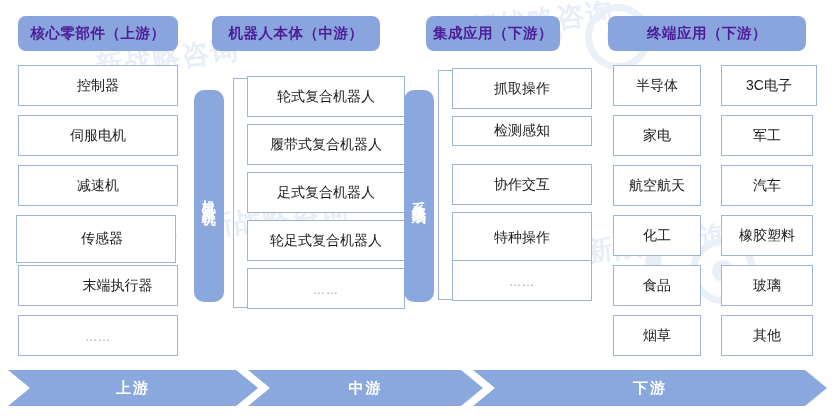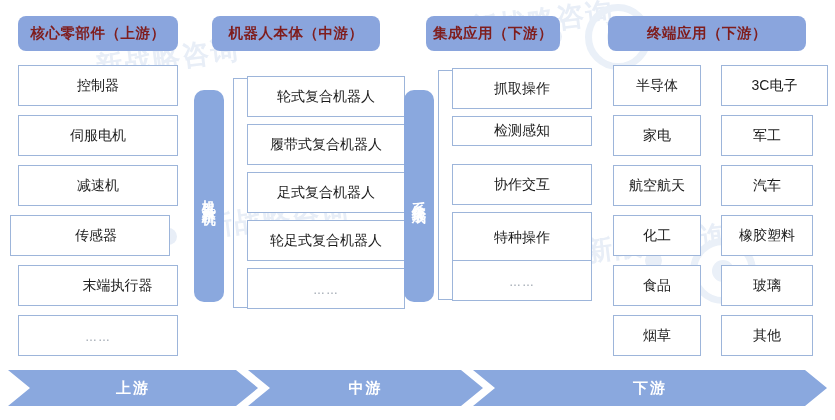--- a/index.html
+++ b/index.html
@@ -33,21 +33,21 @@
     content:"";position:absolute;left:15px;top:15px;
     width:22px;height:22px;border-radius:50%;background:#eaf0f8;
   }
 
   
   .hdr{
     position:absolute;
     height:35px;
     border-radius:8px;
     background:#8aa5dd;
-    color:#7f1d1d;
+    color:#4c1d95;
     font-size:14.5px;
     font-weight:bold;
     display:flex;align-items:center;justify-content:center;
     letter-spacing:0.5px;
     z-index:5;
   }
 
   
   .cell{
     position:absolute;
@@ -143,21 +143,21 @@
   <div class="vbox" style="left:194px;top:90px;width:30px;height:212px;">
     <span>机器人整机</span>
   </div>
   <div class="vbox" style="left:404px;top:90px;width:30px;height:212px;">
     <span>系统集成</span>
   </div>
 
   <div class="cell" style="left:18px;top:65px;width:160px;height:41px;">控制器</div>
   <div class="cell" style="left:18px;top:165px;width:160px;height:41px;">减速机</div>
   <div class="cell" style="left:18px;top:115px;width:160px;height:41px;">伺服电机</div>
-  <div class="cell" style="left:10px;top:215px;width:160px;height:41px;padding-left:12px;">传感器</div>
+  <div class="cell" style="left:16px;top:215px;width:160px;height:48px;padding-left:12px;">传感器</div>
   <div class="cell" style="left:18px;top:265px;width:160px;height:41px;padding-left:39px;">末端执行器</div>
   <div class="cell ellipsis" style="left:18px;top:315px;width:160px;height:41px;">……</div>
 
   <div class="cell" style="left:247px;top:76px;width:158px;height:41px;">轮式复合机器人</div>
   <div class="cell" style="left:247px;top:124px;width:158px;height:41px;">履带式复合机器人</div>
   <div class="cell" style="left:247px;top:172px;width:158px;height:41px;">足式复合机器人</div>
   <div class="cell" style="left:247px;top:220px;width:158px;height:41px;">轮足式复合机器人</div>
   <div class="cell ellipsis" style="left:247px;top:268px;width:158px;height:41px;">……</div>
 
   <div class="cell" style="left:452px;top:68px;width:140px;height:41px;">抓取操作</div>
@@ -166,21 +166,21 @@
   <div class="cell" style="left:452px;top:212px;width:140px;height:51px;">特种操作</div>
   <div class="cell ellipsis" style="left:452px;top:260px;width:140px;height:41px;">……</div>
 
   <div class="cell" style="left:613px;top:65px;width:88px;height:41px;">半导体</div>
   <div class="cell" style="left:613px;top:115px;width:88px;height:41px;font-family:Liberation Mono, monospace;">家电</div>
   <div class="cell" style="left:613px;top:165px;width:88px;height:41px;">航空航天</div>
   <div class="cell" style="left:613px;top:215px;width:88px;height:41px;">化工</div>
   <div class="cell" style="left:613px;top:265px;width:88px;height:41px;">食品</div>
   <div class="cell" style="left:613px;top:315px;width:88px;height:41px;">烟草</div>
 
-  <div class="cell" style="left:721px;top:65px;width:107px;height:41px;">3C电子</div>
+  <div class="cell" style="left:721px;top:65px;width:96px;height:41px;">3C电子</div>
   <div class="cell" style="left:721px;top:115px;width:92px;height:41px;">军工</div>
   <div class="cell" style="left:721px;top:215px;width:92px;height:41px;">橡胶塑料</div>
   <div class="cell" style="left:721px;top:165px;width:92px;height:41px;">汽车</div>
   <div class="cell" style="left:721px;top:265px;width:92px;height:41px;">玻璃</div>
   <div class="cell" style="left:721px;top:315px;width:92px;height:41px;">其他</div>
 
   <div class="chev c1" style="left:8px;top:370px;width:250px;height:36px;">上游</div>
   <div class="chev c2" style="left:248px;top:370px;width:235px;height:36px;">中游</div>
   <div class="chev c3" style="left:473px;top:370px;width:354px;height:36px;">下游</div>
 

